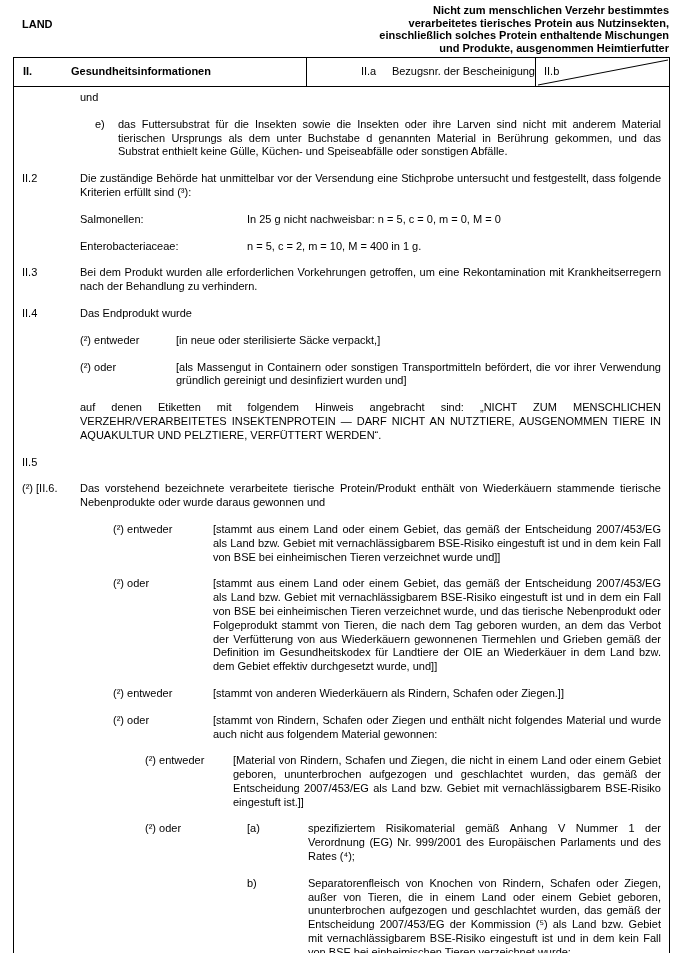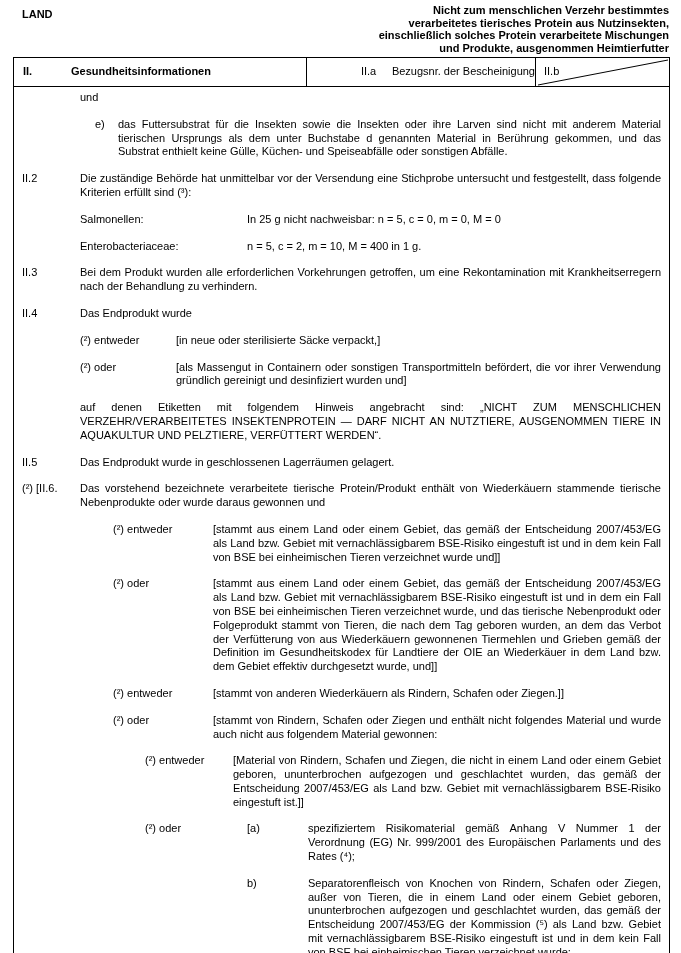--- a/index.html
+++ b/index.html
@@ -10,21 +10,21 @@
     background: #ffffff;
     color: #000000;
     font-family: "Liberation Sans", "DejaVu Sans", sans-serif;
     font-size: 11px;
     line-height: 13.8px;
     overflow: hidden;
     margin: 0 auto;
   }
   .land {
     position: absolute;
-    top: 8px;
+    top: 18px;
     left: 22px;
     font-weight: bold;
   }
   .doc-title {
     position: absolute;
     top: 4px;
     right: 12px;
     width: 430px;
     text-align: right;
     font-weight: bold;
@@ -91,21 +91,21 @@
 </head>
 <body>
 
 <div class="page">
 
   <div class="land">LAND</div>
 
   <div class="doc-title">
     <div>Nicht zum menschlichen Verzehr bestimmtes</div>
     <div>verarbeitetes tierisches Protein aus Nutzinsekten,</div>
-    <div>einschließlich solches Protein verarbeitete Mischungen</div>
+    <div>einschließlich solches Protein enthaltende Mischungen</div>
     <div>und Produkte, ausgenommen Heimtierfutter</div>
   </div>
 
   <div class="main-box">
 
     <div class="thead">
       <div class="th-cell th-cell1">
         <span class="th-num">II.</span>
         <span>Gesundheitsinformationen</span>
       </div>
@@ -179,21 +179,20 @@
           <div class="opt opt-l0">
             <div class="opt-label">(²) oder</div>
             <div class="opt-text">[als Massengut in Containern oder sonstigen Transportmitteln befördert, die vor ihrer Verwendung gründlich gereinigt und desinfiziert wurden und]</div>
           </div>
           <p style="margin-top:13px; margin-bottom:0;">auf denen Etiketten mit folgendem Hinweis angebracht sind: „NICHT ZUM MENSCHLICHEN VERZEHR/VERARBEITETES INSEKTENPROTEIN — DARF NICHT AN NUTZTIERE, AUSGENOMMEN TIERE IN AQUAKULTUR UND PELZTIERE, VERFÜTTERT WERDEN“.</p>
         </div>
       </div>
 
       <div class="row">
         <div class="num">II.5</div>
-        <div class="txt">Das Endprodukt wurde in geschlossenen Lagerräumen gelagert.</div>
       </div>
 
       <div class="row">
         <div class="num">(²) [II.6.</div>
         <div class="txt">
           <p>Das vorstehend bezeichnete verarbeitete tierische Protein/Produkt enthält von Wiederkäuern stammende tierische Nebenprodukte oder wurde daraus gewonnen und</p>
 
           <div class="opt opt-l1">
             <div class="opt-label">(²) entweder</div>
             <div class="opt-text">[stammt aus einem Land oder einem Gebiet, das gemäß der Entscheidung 2007/453/EG als Land bzw. Gebiet mit vernachlässigbarem BSE-Risiko eingestuft ist und in dem kein Fall von BSE bei einheimischen Tieren verzeichnet wurde und]]</div>

